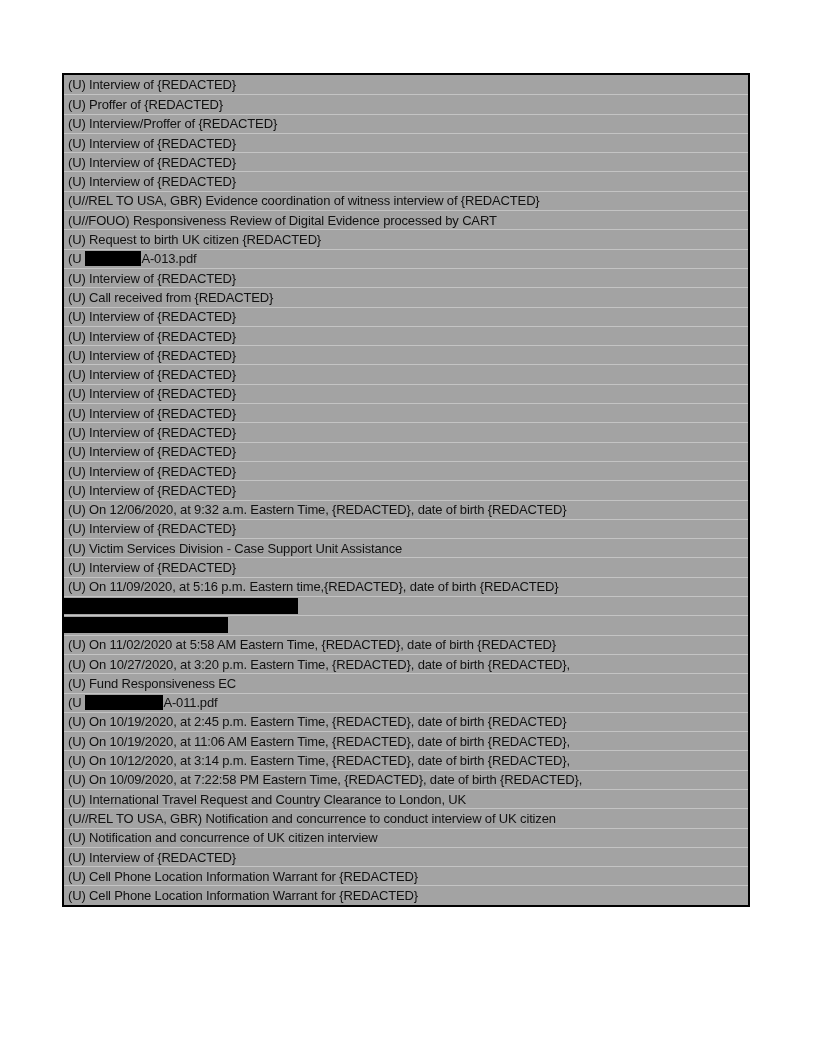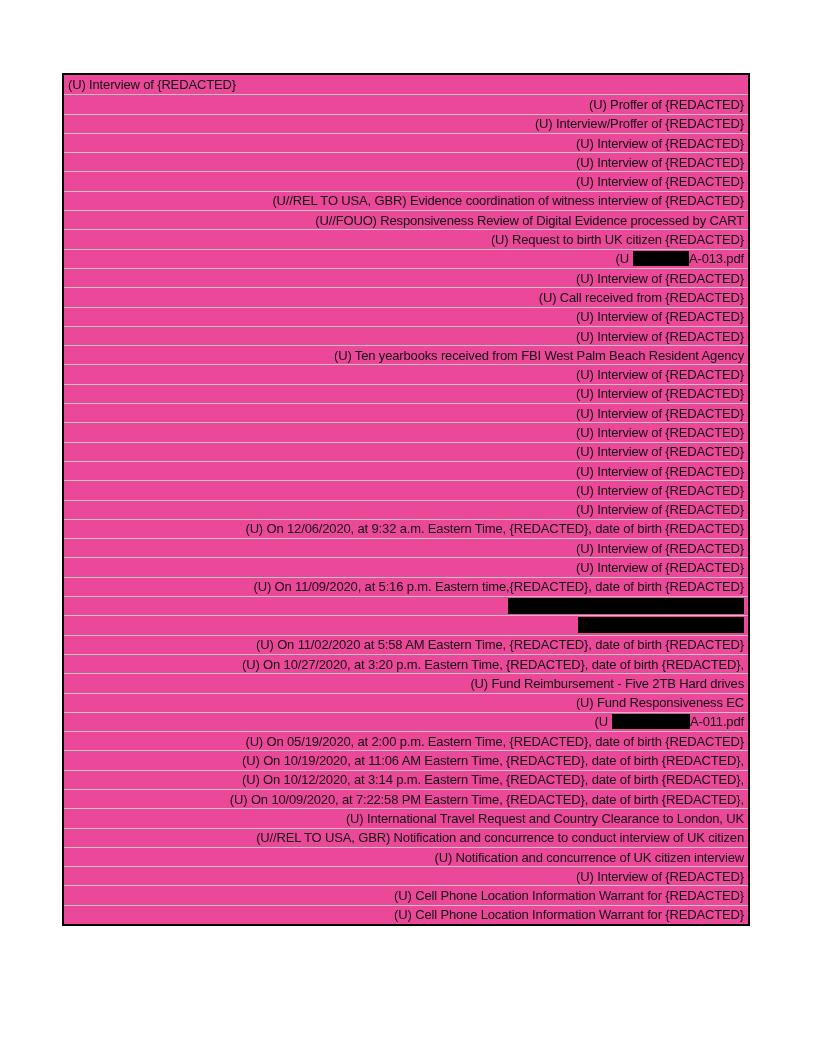--- a/index.html
+++ b/index.html
@@ -15,37 +15,36 @@
     font-family: "Liberation Sans", sans-serif;
     overflow: hidden;
   }
   .doc-table {
     position: absolute;
     left: 62px;
     top: 73px;
     width: 688px;
     box-sizing: border-box;
     border: 2px solid var(--border-color, #000000);
-    background: #ec4899;
+    background: #a3a3a3;
   }
   .row {
     box-sizing: border-box;
     height: 19.3px;
     display: flex;
     align-items: center;
     padding: 0 4px;
     font-size: 13px;
     letter-spacing: -0.15px;
     color: var(--text-color, #111111);
     white-space: nowrap;
     overflow: hidden;
   }
   .row + .row {
     border-top: 1px solid var(--grid-color, #c4c4c4);
-    justify-content: flex-end;
   }
   .redaction-bar {
     display: inline-block;
     background: var(--redaction-color, #000000);
     height: 15px;
     flex: 0 0 auto;
   }
   .row.file-row .redaction-bar {
     margin-left: 4px;
     height: 15px;
@@ -104,23 +103,20 @@
       <div class="row">
         <span class="cell-text">(U) Call received from {REDACTED}</span>
       </div>
       <div class="row">
         <span class="cell-text">(U) Interview of {REDACTED}</span>
       </div>
       <div class="row">
         <span class="cell-text">(U) Interview of {REDACTED}</span>
       </div>
       <div class="row">
-        <span class="cell-text">(U) Ten yearbooks received from FBI West Palm Beach Resident Agency</span>
-      </div>
-      <div class="row">
         <span class="cell-text">(U) Interview of {REDACTED}</span>
       </div>
       <div class="row">
         <span class="cell-text">(U) Interview of {REDACTED}</span>
       </div>
       <div class="row">
         <span class="cell-text">(U) Interview of {REDACTED}</span>
       </div>
       <div class="row">
         <span class="cell-text">(U) Interview of {REDACTED}</span>
@@ -135,52 +131,52 @@
         <span class="cell-text">(U) Interview of {REDACTED}</span>
       </div>
       <div class="row">
         <span class="cell-text">(U) Interview of {REDACTED}</span>
       </div>
       <div class="row">
         <span class="cell-text">(U) On 12/06/2020, at 9:32 a.m. Eastern Time, {REDACTED}, date of birth {REDACTED}</span>
       </div>
       <div class="row">
         <span class="cell-text">(U) Interview of {REDACTED}</span>
+      </div>
+      <div class="row">
+        <span class="cell-text">(U) Victim Services Division - Case Support Unit Assistance</span>
       </div>
       <div class="row">
         <span class="cell-text">(U) Interview of {REDACTED}</span>
       </div>
       <div class="row">
         <span class="cell-text">(U) On 11/09/2020, at 5:16 p.m. Eastern time,{REDACTED}, date of birth {REDACTED}</span>
       </div>
       <div class="row bar-row">
         <span class="redaction-bar" style="width: 236px;"></span>
       </div>
       <div class="row bar-row">
         <span class="redaction-bar" style="width: 166px;"></span>
       </div>
       <div class="row">
         <span class="cell-text">(U) On 11/02/2020 at 5:58 AM Eastern Time, {REDACTED}, date of birth {REDACTED}</span>
       </div>
       <div class="row">
         <span class="cell-text">(U) On 10/27/2020, at 3:20 p.m. Eastern Time, {REDACTED}, date of birth {REDACTED},</span>
-      </div>
-      <div class="row">
-        <span class="cell-text">(U) Fund Reimbursement - Five 2TB Hard drives</span>
       </div>
       <div class="row">
         <span class="cell-text">(U) Fund Responsiveness EC</span>
       </div>
       <div class="row file-row">
         <span class="cell-text">(U</span>
         <span class="redaction-bar" style="width: 78px;"></span>
         <span class="cell-text">A-011.pdf</span>
       </div>
       <div class="row">
-        <span class="cell-text">(U) On 05/19/2020, at 2:00 p.m. Eastern Time, {REDACTED}, date of birth {REDACTED}</span>
+        <span class="cell-text">(U) On 10/19/2020, at 2:45 p.m. Eastern Time, {REDACTED}, date of birth {REDACTED}</span>
       </div>
       <div class="row">
         <span class="cell-text">(U) On 10/19/2020, at 11:06 AM Eastern Time, {REDACTED}, date of birth {REDACTED},</span>
       </div>
       <div class="row">
         <span class="cell-text">(U) On 10/12/2020, at 3:14 p.m. Eastern Time, {REDACTED}, date of birth {REDACTED},</span>
       </div>
       <div class="row">
         <span class="cell-text">(U) On 10/09/2020, at 7:22:58 PM Eastern Time, {REDACTED}, date of birth {REDACTED},</span>
       </div>

